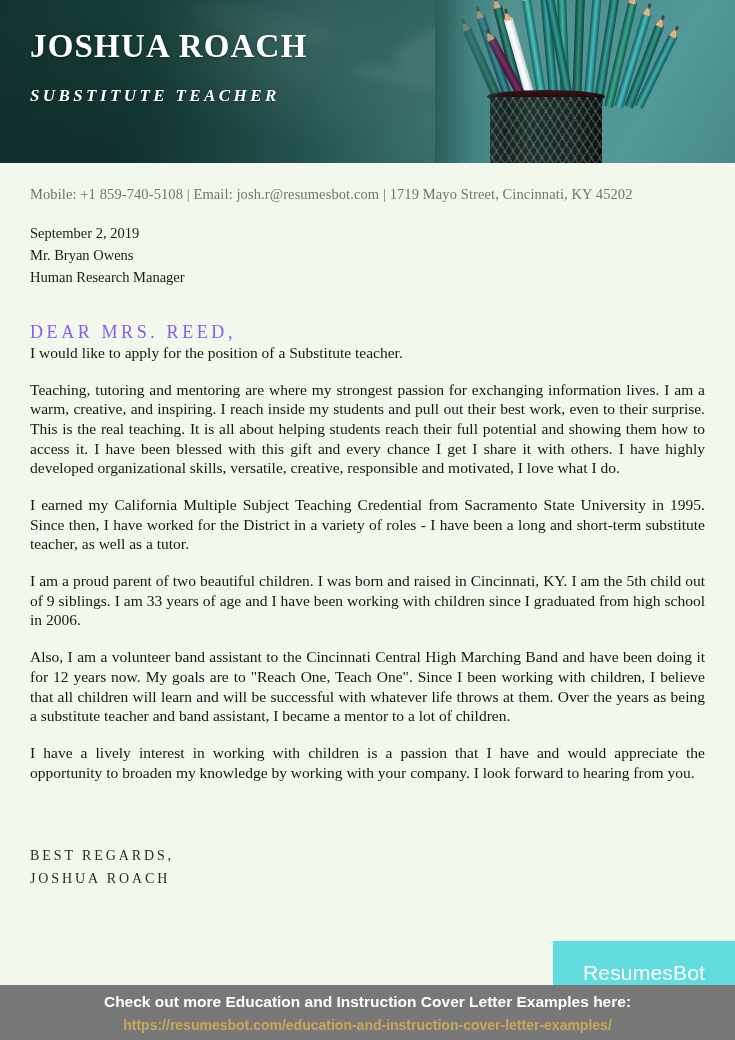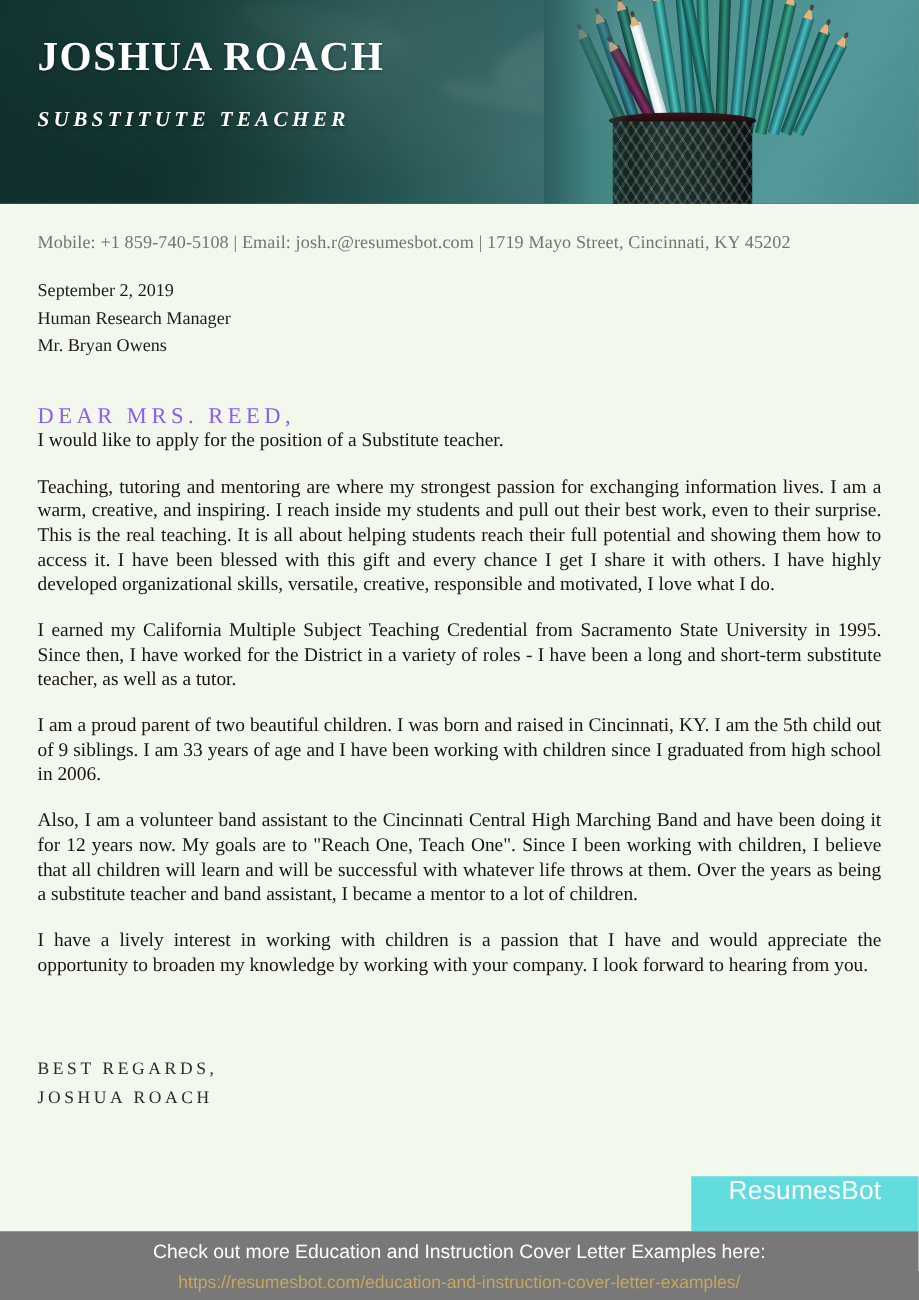--- a/index.html
+++ b/index.html
@@ -192,21 +192,21 @@
 
   
   .badge {
     position: absolute;
     left: 553px;
     top: 941px;
     width: 182px;
     height: 44px;
     background: #63dce0;
     display: flex;
-    align-items: flex-start;
+    align-items: flex-end;
     justify-content: center;
   }
   .badge-text {
     color: #ffffff;
     font-family: "Liberation Sans", "DejaVu Sans", sans-serif;
     font-size: 21px;
     letter-spacing: 0.2px;
   }
 
   
@@ -214,20 +214,21 @@
     position: absolute;
     left: 0;
     top: 985px;
     width: 735px;
     height: 55px;
     background: #787878;
     font-family: "Liberation Sans", "DejaVu Sans", sans-serif;
     text-align: center;
     box-sizing: border-box;
     padding-top: 7px;
+    font-weight: bold;
   }
   .footer-line1 {
     color: #ffffff;
     font-size: 15.5px;
     line-height: 1.35;
   }
   .footer-line2 {
     color: #c8a858;
     font-size: 14px;
     line-height: 1.45;
@@ -276,22 +277,22 @@
     <div class="hdr-role">SUBSTITUTE TEACHER</div>
   </div>
 </div>
 
 <div class="content">
 
   <div class="contact-line">Mobile: +1 859-740-5108 | Email: josh.r@resumesbot.com | 1719 Mayo Street, Cincinnati, KY 45202</div>
 
   <div class="meta">
     <div>September 2, 2019</div>
+    <div>Mr. Bryan Owens</div>
     <div>Human Research Manager</div>
-    <div>Mr. Bryan Owens</div>
   </div>
 
   <div class="salutation">DEAR MRS. REED,</div>
 
   <div class="letter">
     <p class="para">I would like to apply for the position of a Substitute teacher.</p>
     <p class="para">Teaching, tutoring and mentoring are where my strongest passion for exchanging information lives. I am a warm, creative, and inspiring. I reach inside my students and pull out their best work, even to their surprise. This is the real teaching. It is all about helping students reach their full potential and showing them how to access it. I have been blessed with this gift and every chance I get I share it with others. I have highly developed organizational skills, versatile, creative, responsible and motivated, I love what I do.</p>
     <p class="para">I earned my California Multiple Subject Teaching Credential from Sacramento State University in 1995. Since then, I have worked for the District in a variety of roles - I have been a long and short-term substitute teacher, as well as a tutor.</p>
     <p class="para">I am a proud parent of two beautiful children. I was born and raised in Cincinnati, KY. I am the 5th child out of 9 siblings. I am 33 years of age and I have been working with children since I graduated from high school in 2006.</p>
     <p class="para">Also, I am a volunteer band assistant to the Cincinnati Central High Marching Band and have been doing it for 12 years now. My goals are to "Reach One, Teach One". Since I been working with children, I believe that all children will learn and will be successful with whatever life throws at them. Over the years as being a substitute teacher and band assistant, I became a mentor to a lot of children.</p>

